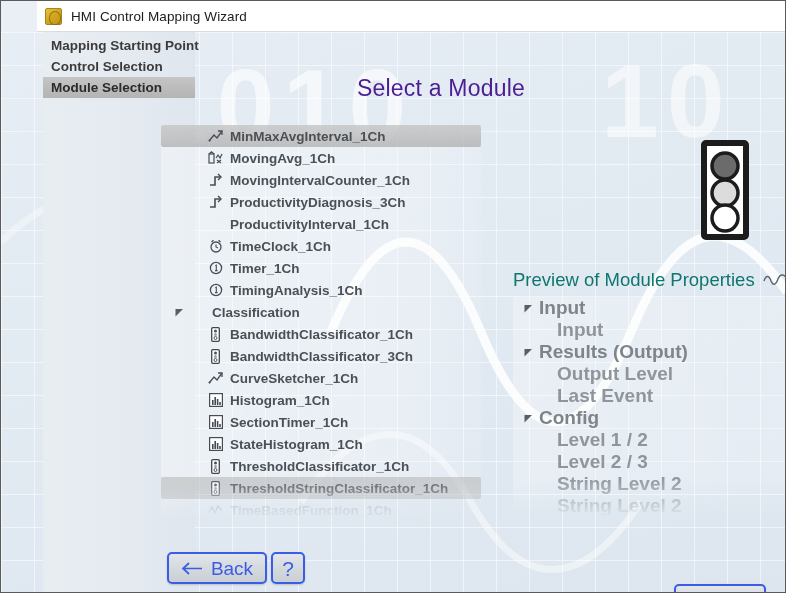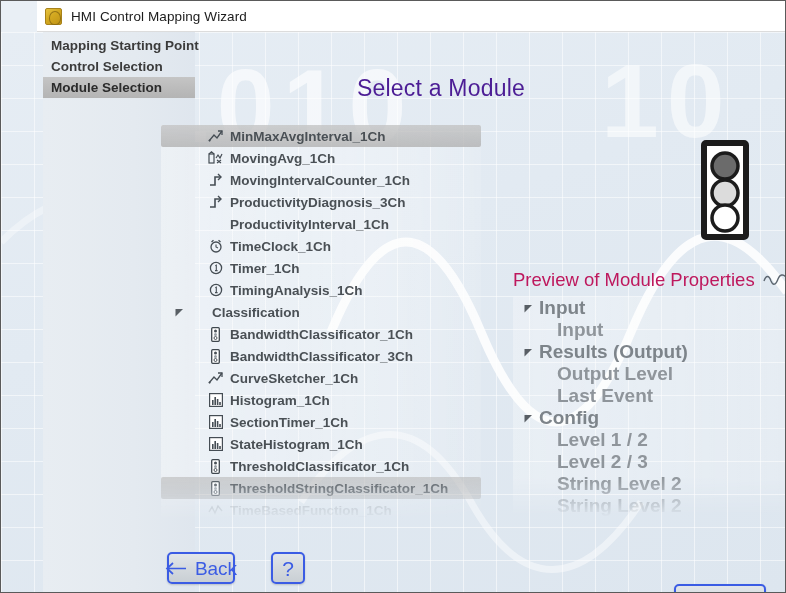--- a/index.html
+++ b/index.html
@@ -147,21 +147,21 @@
   
   .traffic-big{
     position:absolute; left:700px; top:139px;
     width:48px; height:100px;
     z-index: 16;
   }
 
   
   .preview-title{
     position:absolute; left:512px; top:268px;
-    font-size:18.5px; color:#be185d;
+    font-size:18.5px; color:#0f766e;
     z-index:16; white-space:nowrap;
     display:flex; align-items:center; gap:8px;
   }
   .preview-panel{
     position:absolute; left:512px; top:296px;
     width:274px; height:220px;
     z-index:15; overflow:hidden;
     -webkit-mask-image: linear-gradient(to bottom, rgba(0,0,0,1) 0%, rgba(0,0,0,1) 82%, rgba(0,0,0,0) 100%);
             mask-image: linear-gradient(to bottom, rgba(0,0,0,1) 0%, rgba(0,0,0,1) 82%, rgba(0,0,0,0) 100%);
   }
@@ -186,21 +186,21 @@
   .btn{
     position:absolute; z-index:30;
     display:flex; align-items:center; justify-content:center;
     border:2px solid #3b5ce4; border-radius:5px;
     background: linear-gradient(to bottom,#e2e6ea 0%, #d5dade 48%, #c9cfd4 100%);
     color:#3b5ce4; font-size:19px;
     box-shadow: 0 1px 2px rgba(0,0,0,.18);
     cursor: default;
     gap:8px;
   }
-  .btn-back{ left:166px; top:551px; width:68px; height:32px; }
+  .btn-back{ left:166px; top:551px; width:100px; height:32px; }
   .btn-help{ left:270px; top:551px; width:34px; height:32px; font-size:21px; }
   .btn-next{ left:673px; top:551px; width:92px; height:32px;margin-top:32px; }
   .btn svg{ display:block; }
   .btn .lbl{ line-height:1; }
 </style>
 </head>
 <body>
 
 <div id="app">
 

